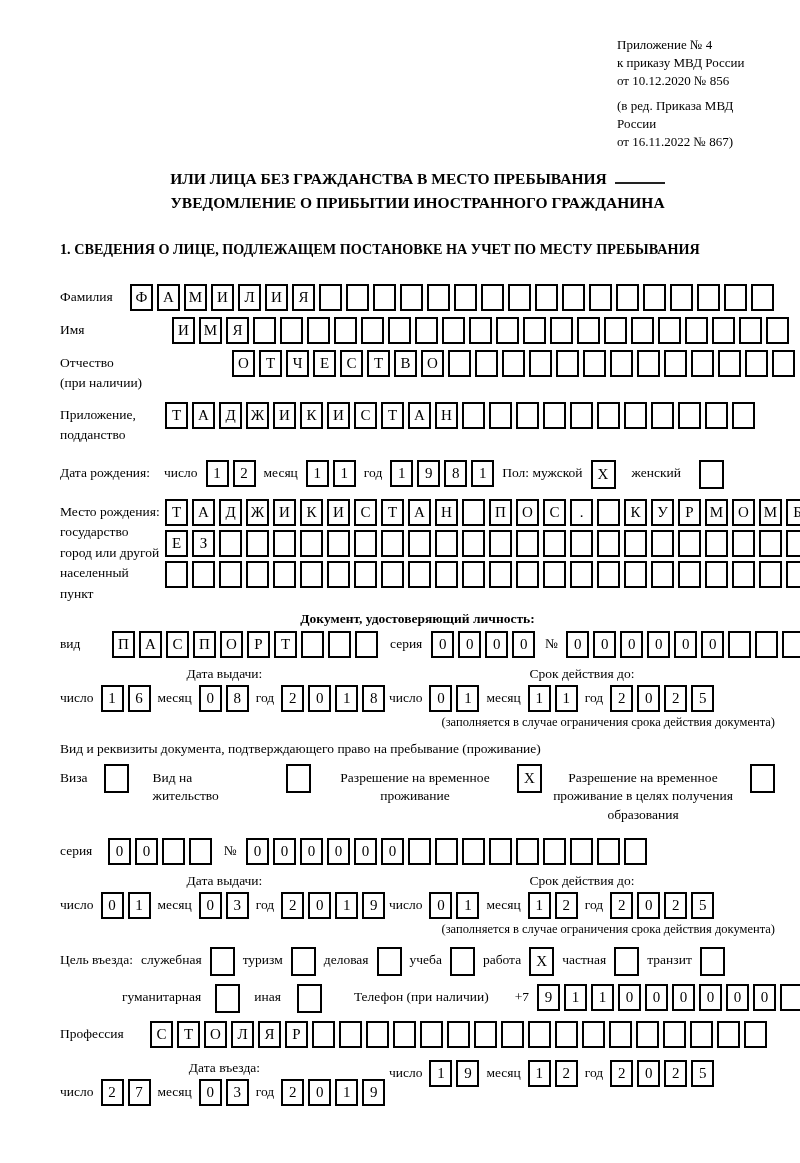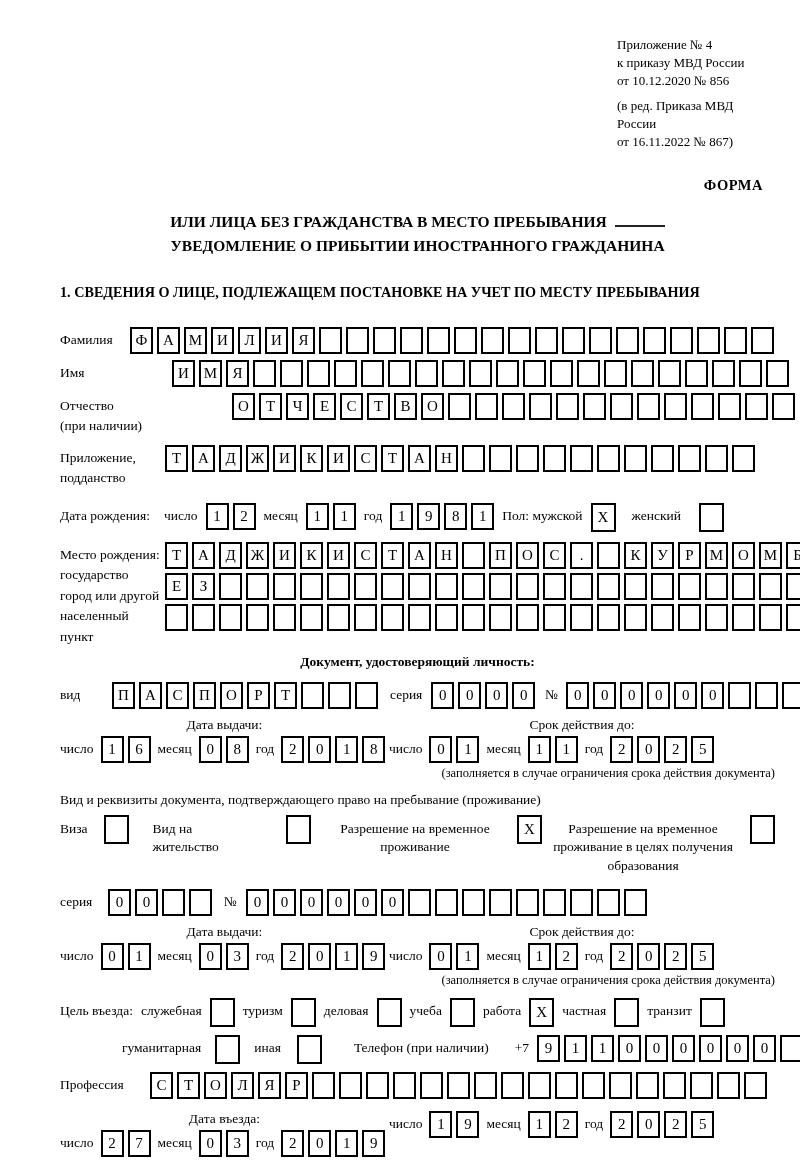--- a/index.html
+++ b/index.html
@@ -62,21 +62,20 @@
 
 <div class="page">
 
   <div class="hdr">
     <div>Приложение № 4</div>
     <div>к приказу МВД России</div>
     <div>от 10.12.2020 № 856</div>
     <div class="amend">(в ред. Приказа МВД России</div>
     <div>от 16.11.2022 № 867)</div>
   </div>
-  <div class="forma">ФОРМА</div>
 
   <div class="title">
     <div><span>ИЛИ ЛИЦА БЕЗ ГРАЖДАНСТВА В МЕСТО ПРЕБЫВАНИЯ</span><span class="blank-line"></span></div>
     <div>УВЕДОМЛЕНИЕ О ПРИБЫТИИ ИНОСТРАННОГО ГРАЖДАНИНА</div>
   </div>
 
   <div class="sect">1. СВЕДЕНИЯ О ЛИЦЕ, ПОДЛЕЖАЩЕМ ПОСТАНОВКЕ НА УЧЕТ ПО МЕСТУ ПРЕБЫВАНИЯ</div>
 
   <div class="frow mt26">
     <span class="lbl" style="width:70px">Фамилия</span>
@@ -306,21 +305,21 @@
           <span class="cell"></span>
           <span class="cell"></span>
           <span class="cell"></span>
           <span class="cell"></span>
           <span class="cell"></span>
         </span>
     </span>
   </div>
 
   <div class="doc-head">Документ, удостоверяющий личность:</div>
-  <div class="frow" style="margin-top:12px">
+  <div class="frow" style="margin-top:4px">
     <span class="lbl" style="width:52px">вид</span>
     <span class="cells">
         <span class="cell">П</span>
         <span class="cell">А</span>
         <span class="cell">С</span>
         <span class="cell">П</span>
         <span class="cell">О</span>
         <span class="cell">Р</span>
         <span class="cell">Т</span>
         <span class="cell"></span>

